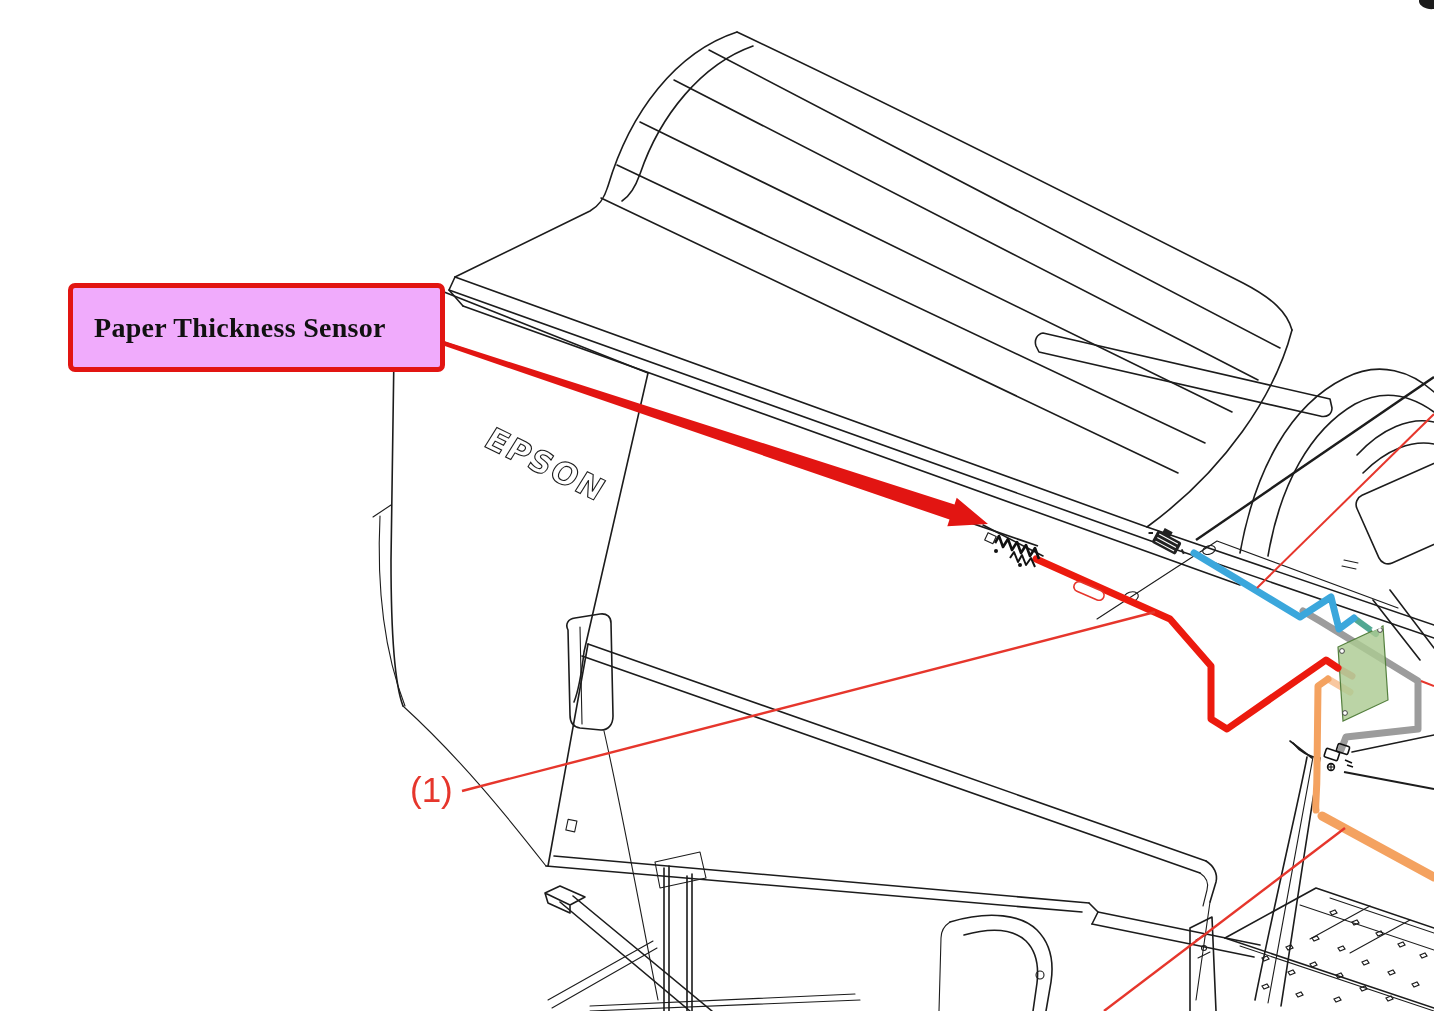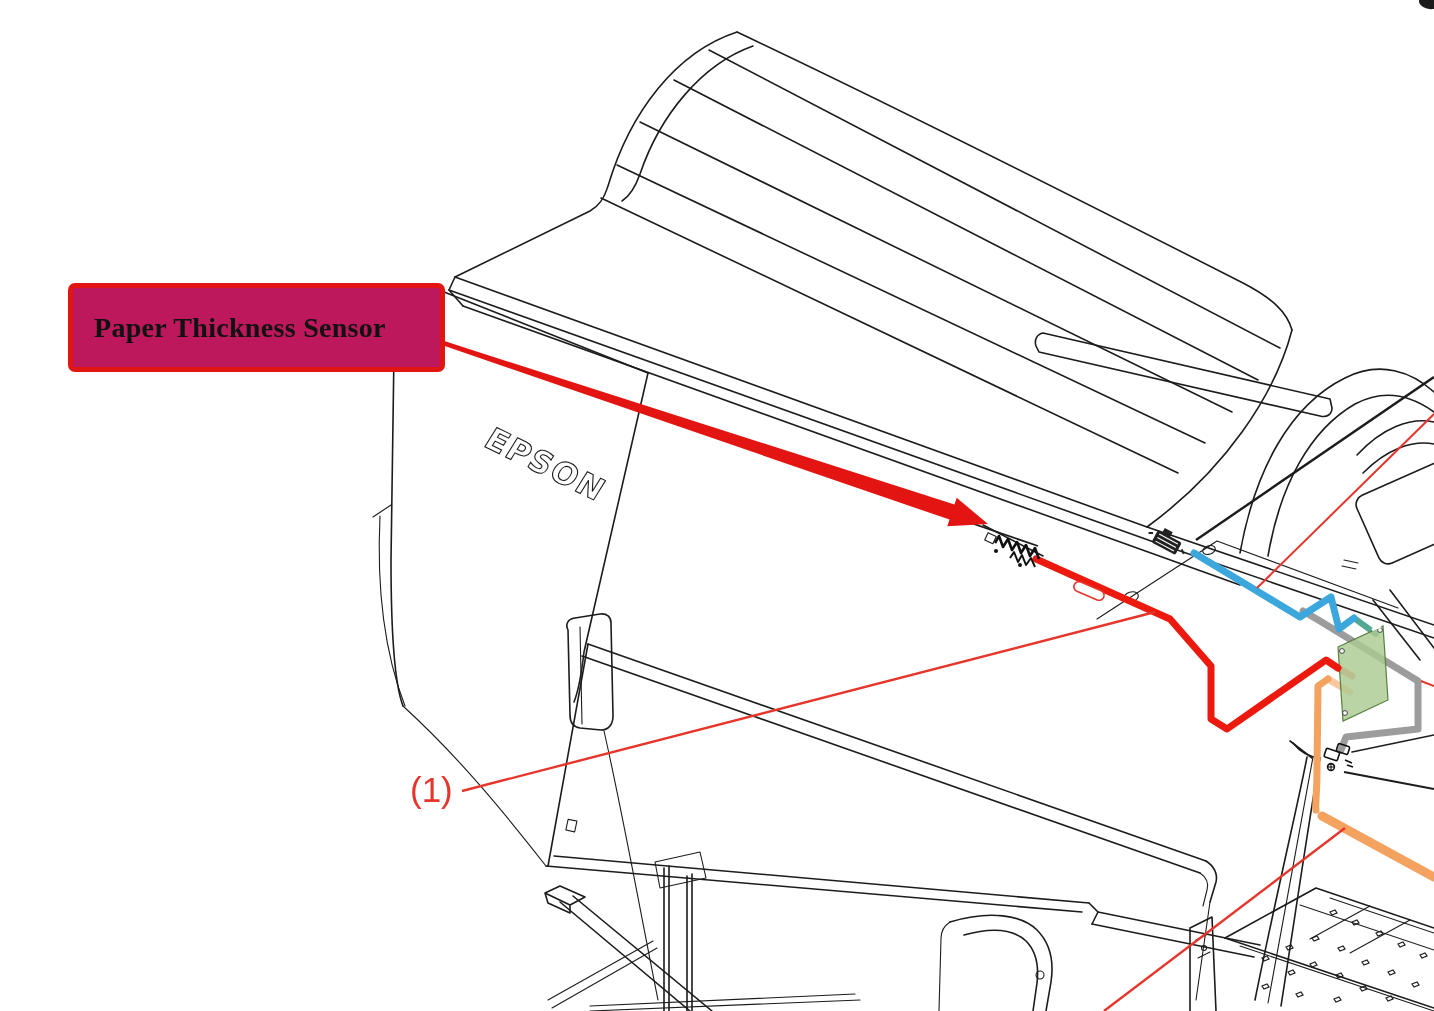--- a/index.html
+++ b/index.html
@@ -1,20 +1,20 @@
 <!DOCTYPE html>
 <html><head>
 <meta charset="utf-8">
 <style>
   html,body{margin:0;padding:0;background:#fff;}
   .stage{position:relative;width:1434px;height:1011px;background:#fff;overflow:hidden;
          font-family:"Liberation Sans",sans-serif;}
   .stage svg{position:absolute;left:0;top:0;}
   .callout{position:absolute;left:68px;top:283px;width:346px;height:79px;
-           border:5px solid #e21512;border-radius:7px;background:#be185d;
+           border:5px solid #e21512;border-radius:7px;background:#f0abfc;
            display:flex;align-items:center;padding-left:21px;z-index:5;}
   .callout span{font-family:"Liberation Serif",serif;font-weight:700;
                 font-size:28px;color:#111;letter-spacing:.3px;white-space:nowrap;}
   .part-ref{position:absolute;left:410px;top:770px;z-index:5;
             font-family:"Liberation Sans",sans-serif;font-size:35px;color:#e6362c;}
   path,ellipse,circle,rect,polygon,line{vector-effect:none;}
   .ln{fill:none;stroke:#1c1c1c;stroke-width:1.6;stroke-linecap:round;stroke-linejoin:round;}
   .ln-thin{fill:none;stroke:#1c1c1c;stroke-width:1.1;stroke-linecap:round;stroke-linejoin:round;}
   .cable{fill:none;stroke-linecap:round;stroke-linejoin:round;}
 </style>

